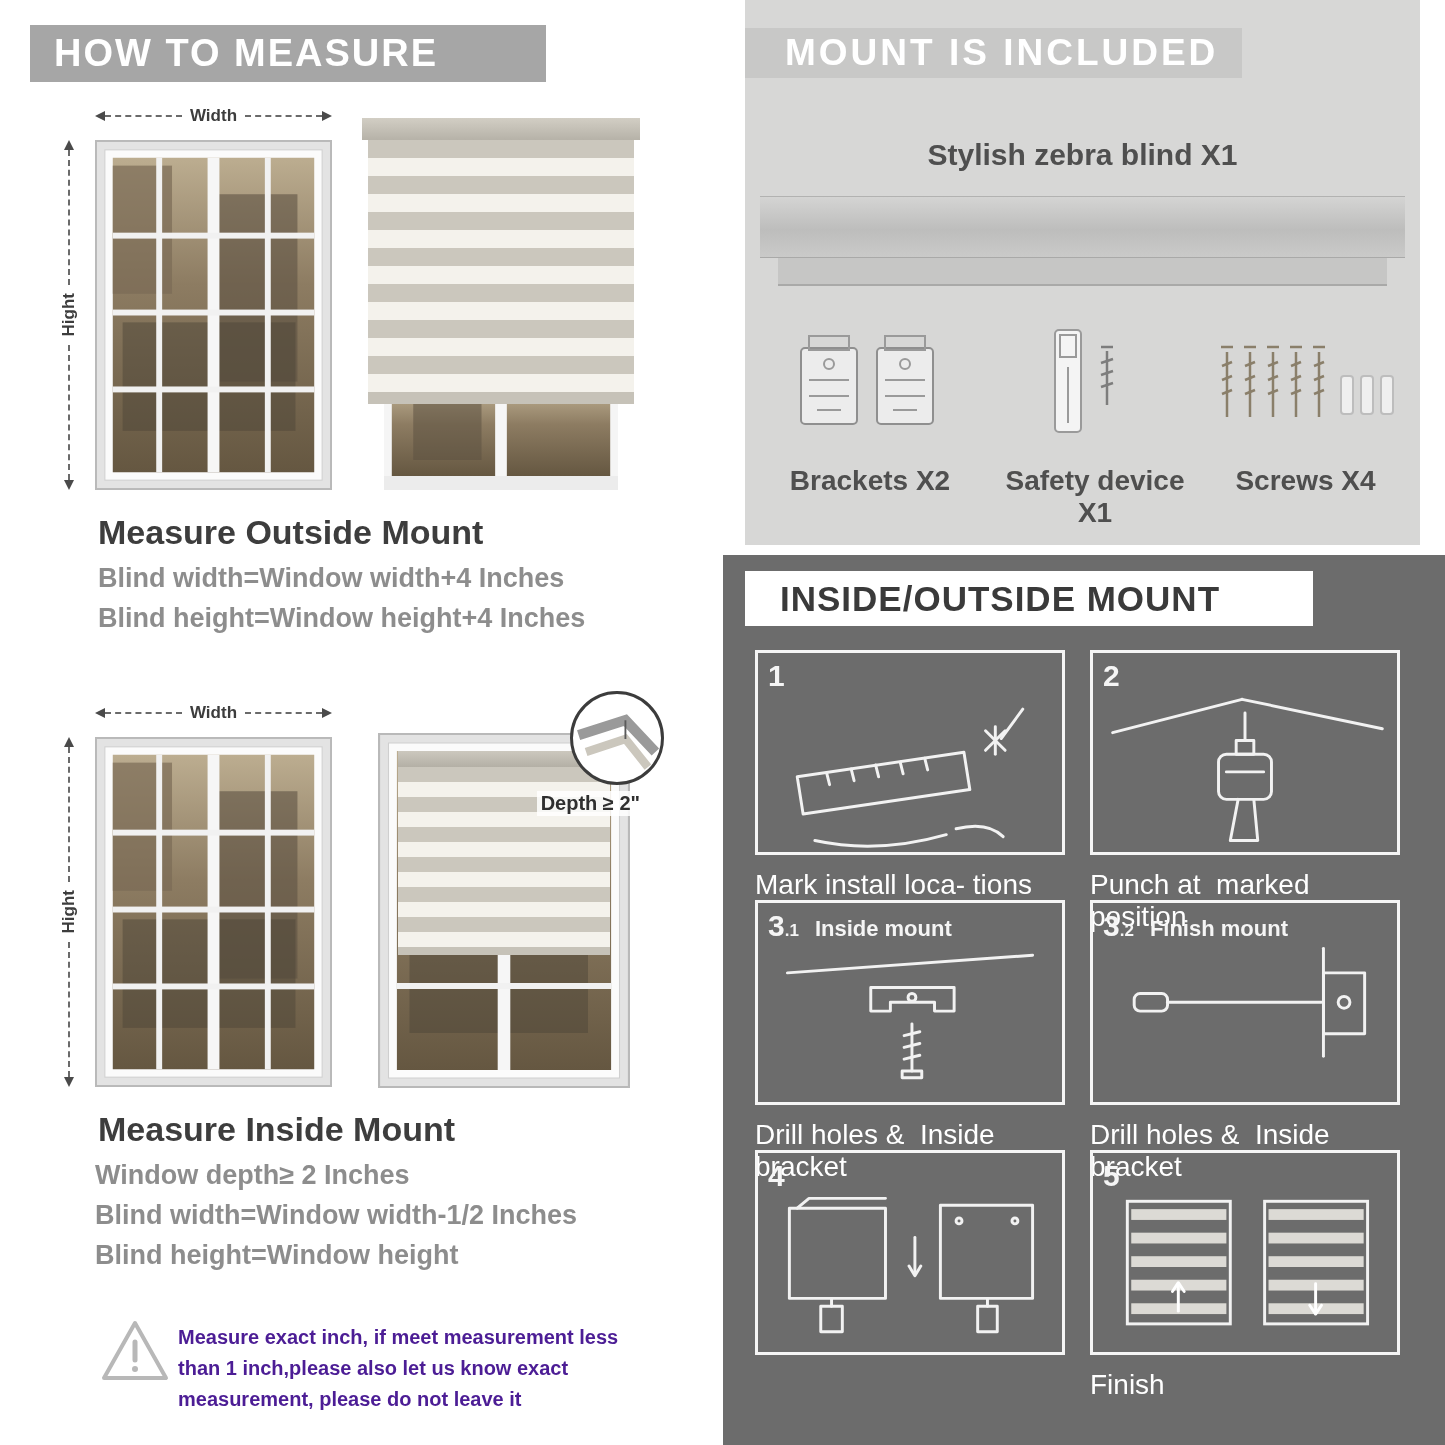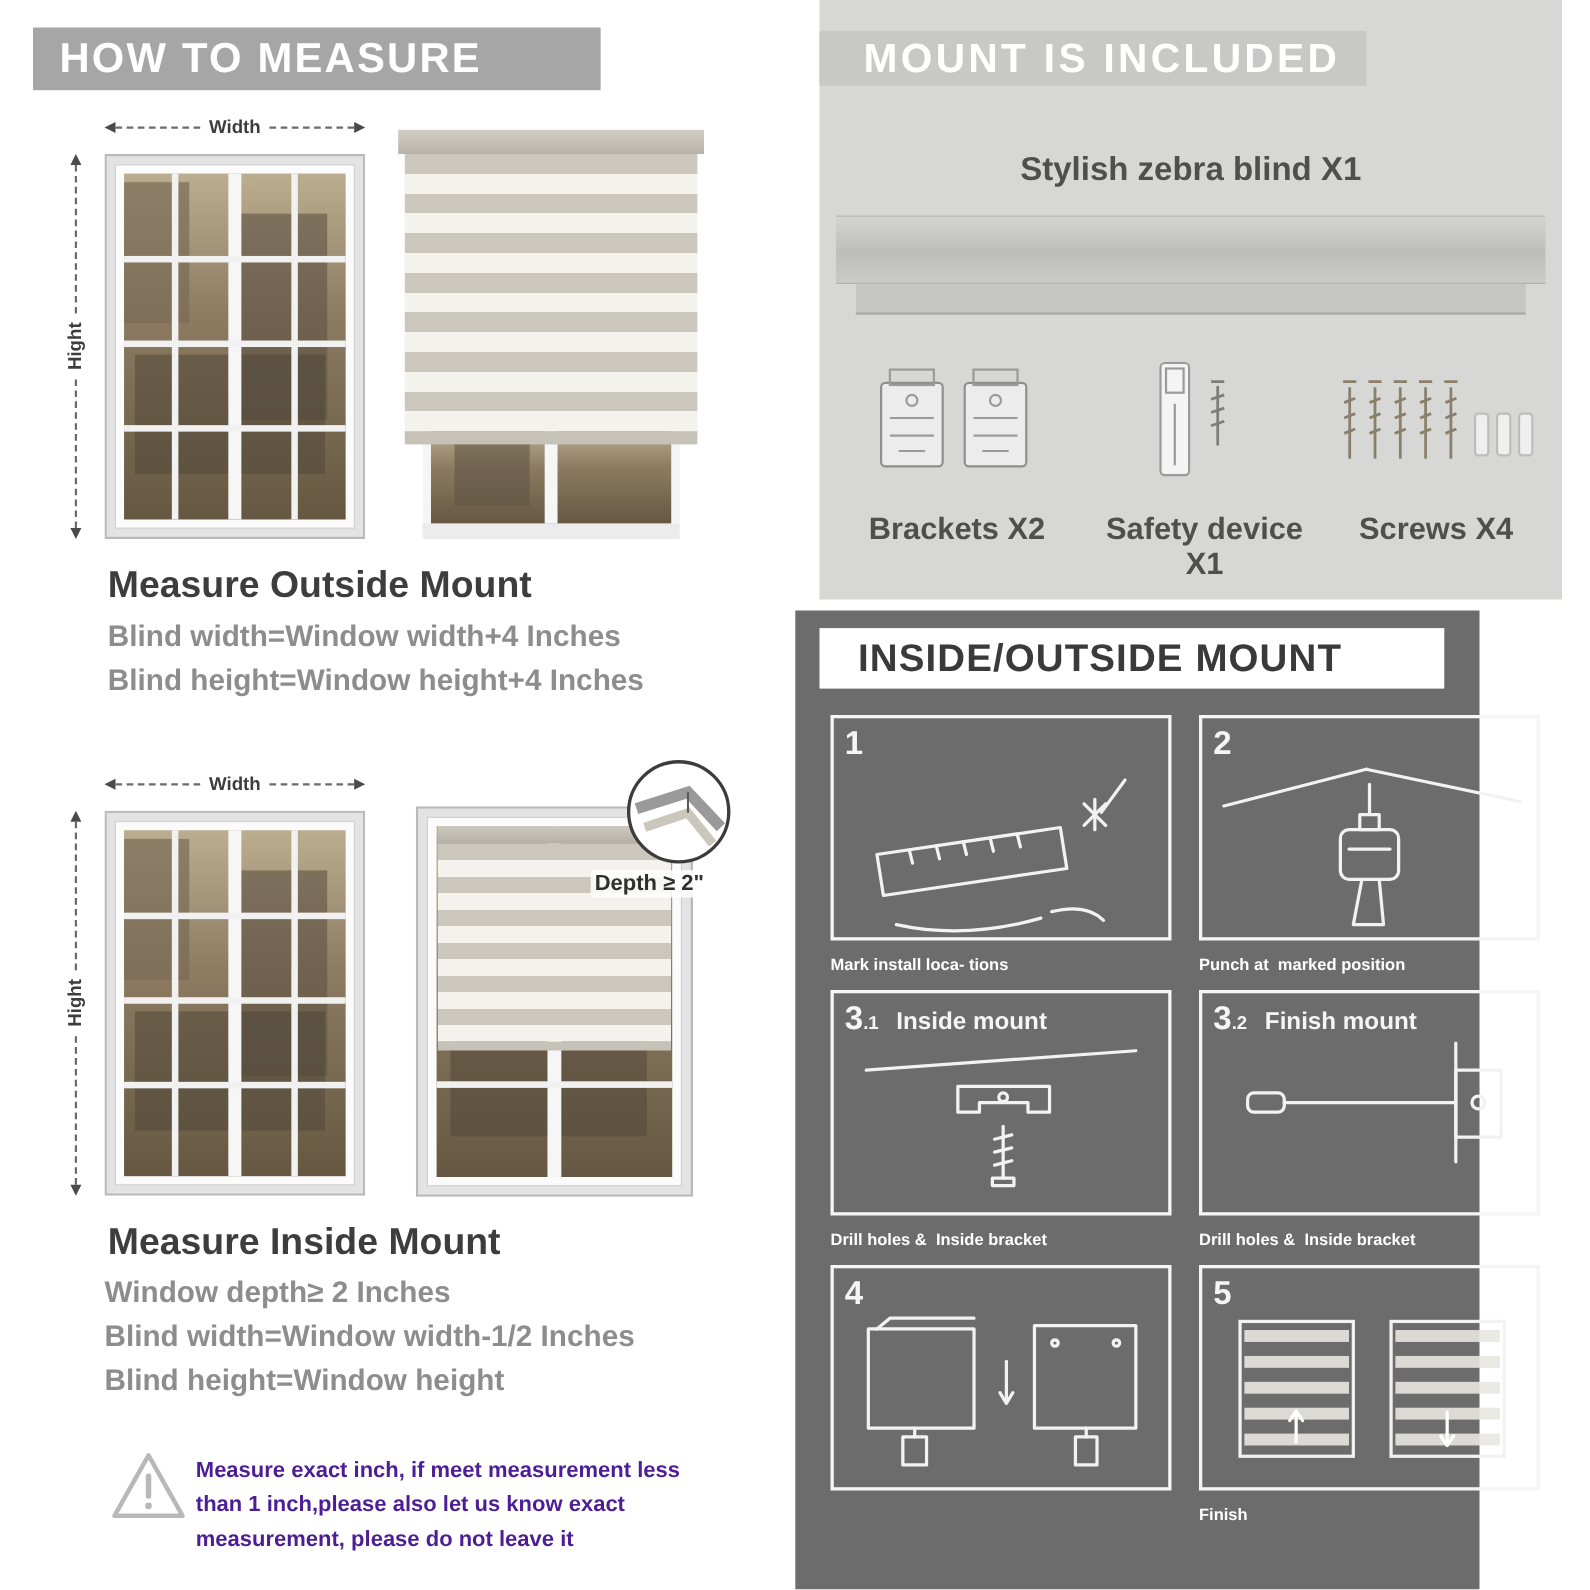--- a/index.html
+++ b/index.html
@@ -78,36 +78,36 @@
   .inc-product { position:absolute; left:0; top:138px; width:100%; text-align:center;
     font-size:30px; font-weight:bold; color:#4f4f4f; }
   .rail-top { position:absolute; left:15px; top:196px; width:645px; height:62px;
     background:linear-gradient(180deg,#d4d4d3 0%,#bdbdbc 55%,#cacac9 100%);
     border-top:1px solid #b2b2b1; border-bottom:1px solid #a9a9a8; }
   .rail-lip { position:absolute; left:33px; top:258px; width:609px; height:28px;
     background:#c6c6c5; border-bottom:2px solid #a9a9a8; }
   .inc-item-svg { position:absolute; }
   .inc-label { position:absolute; top:465px; font-size:28px; font-weight:bold; color:#4f4f4f; text-align:center; }
 
-  .mount { position:absolute; left:0; top:555px; width:622px; height:890px; background:#6c6c6c; }
+  .mount { position:absolute; left:0; top:555px; width:722px; height:890px; background:#6c6c6c; }
   .mount-header {
     position:absolute; left:22px; top:16px; width:568px; height:55px; background:#ffffff;
     color:#3a3a3a; font-size:35px; font-weight:bold; letter-spacing:1px;
     display:flex; align-items:center; padding-left:35px;
   }
   .step {
     position:absolute; width:310px; height:205px; border:3px solid #f5f5f5;
   }
   .step-head { position:absolute; top:6px; left:10px; color:#f5f5f5; display:flex; align-items:baseline; }
   .step-num { font-size:30px; font-weight:bold; }
   .step-sub { font-size:17px; font-weight:bold; }
   .step-title { font-size:22px; font-weight:bold; margin-left:16px; }
   .step-art { position:absolute; left:0; bottom:0; width:100%; height:170px; }
   .step-caption {
-    position:absolute; width:310px; color:#ffffff; font-size:15px; font-weight:bold;
+    position:absolute; width:310px; color:#ffffff; font-size:28px; font-weight:normal;
     padding-top:8px; white-space:pre-wrap;
   }
 </style>
 </head>
 <body>
 
 <svg width="0" height="0" style="position:absolute" aria-hidden="true">
   <defs>
     <linearGradient id="glass" x1="0" y1="0" x2="0" y2="1">
       <stop offset="0" stop-color="#bcad90"></stop>

